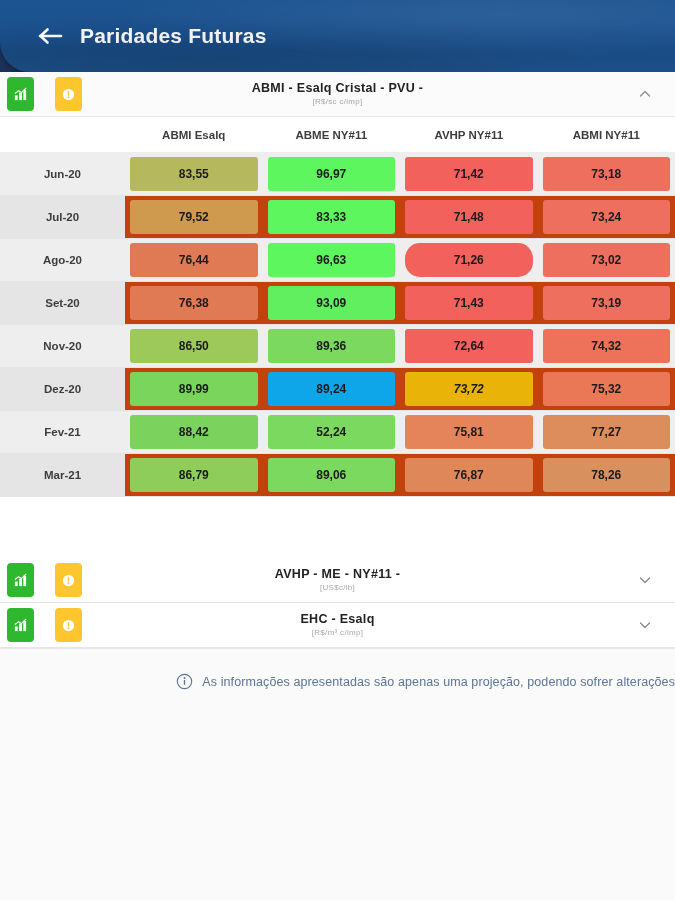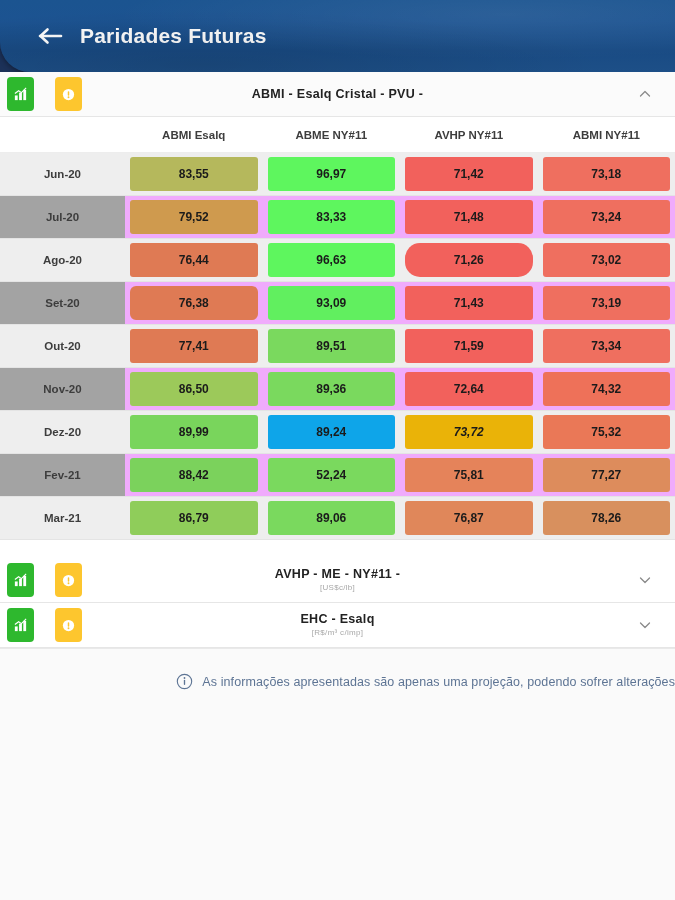--- a/index.html
+++ b/index.html
@@ -127,28 +127,28 @@
     text-align: center;
     background: #ffffff;
     border-bottom: 1px solid #ededed;
   }
   table.grid th.rowhdr { width: 125px; background:#ffffff; border-bottom:1px solid #ededed;}
   table.grid td.rowhdr {
     font-size: 11.5px;
     font-weight: bold;
     color: #3d3d3d;
     text-align: center;
-    background: #a3a3a3;
+    background: #e5e5e5;
     border-bottom: 1px solid #e4e4e4;
     width: 125px;
   }
   table.grid tr:nth-child(odd) td.rowhdr { background:#eeeeee; }
   table.grid td.cellpad {
     padding: 4px 5px;
-    background: #f0abfc;
+    background: #c2410c;
     border-bottom: 1px solid #e4e4e4;
   }
   table.grid tr:nth-child(odd) td.cellpad { background:#eeeeee; }
   .chip {
     height: 34px;
     border-radius: 3px;
     display: flex;
     align-items: center;
     justify-content: center;
     font-size: 12px;
@@ -210,20 +210,21 @@
         <div class="sq-btn sq-yellow">
           <svg width="15" height="15" viewBox="0 0 16 16">
             <circle cx="8" cy="8" r="6" fill="#ffffff"></circle>
             <rect x="7.2" y="4.6" width="1.6" height="4.6" rx=".8" fill="#fdc62e"></rect>
             <circle cx="8" cy="10.9" r="1" fill="#fdc62e"></circle>
           </svg>
         </div>
       </div>
       <div class="acc-titles">
         <div class="acc-title">ABMI - Esalq Cristal - PVU -</div>
+        <div class="acc-sub">[R$/sc c/imp]</div>
       </div>
       <div class="chev">
         <svg width="16" height="16" viewBox="0 0 16 16">
           <path d="M3.5 10 L8 5.5 L12.5 10" stroke="#8a8a8a" stroke-width="1.3" fill="none" stroke-linecap="round" stroke-linejoin="round"></path>
         </svg>
       </div>
     </div>
 
     <div class="table-wrap" style="height:441px;">
       <table class="grid">
@@ -278,45 +279,30 @@
               <td class="cellpad">
                 <div class="chip" style="background: rgb(242, 97, 92); border-radius: 15px;">71,26</div>
               </td>
               <td class="cellpad">
                 <div class="chip" style="background: rgb(239, 111, 95);">73,02</div>
               </td>
             </tr>
             <tr>
               <td class="rowhdr">Set-20</td>
               <td class="cellpad">
-                <div class="chip" style="background: rgb(223, 122, 84); border-radius: 6px;">76,38</div>
+                <div class="chip" style="background: rgb(223, 122, 84);">76,38</div>
               </td>
               <td class="cellpad">
                 <div class="chip" style="background: rgb(97, 239, 95);">93,09</div>
               </td>
               <td class="cellpad">
                 <div class="chip" style="background: rgb(242, 97, 92);">71,43</div>
               </td>
               <td class="cellpad">
                 <div class="chip" style="background: rgb(239, 111, 95);">73,19</div>
-              </td>
-            </tr>
-            <tr>
-              <td class="rowhdr">Out-20</td>
-              <td class="cellpad">
-                <div class="chip" style="background: rgb(223, 122, 84);">77,41</div>
-              </td>
-              <td class="cellpad">
-                <div class="chip" style="background: rgb(122, 217, 94);">89,51</div>
-              </td>
-              <td class="cellpad">
-                <div class="chip" style="background: rgb(242, 97, 92);">71,59</div>
-              </td>
-              <td class="cellpad">
-                <div class="chip" style="background: rgb(239, 111, 95);">73,34</div>
               </td>
             </tr>
             <tr>
               <td class="rowhdr">Nov-20</td>
               <td class="cellpad">
                 <div class="chip" style="background: rgb(156, 201, 90);">86,50</div>
               </td>
               <td class="cellpad">
                 <div class="chip" style="background: rgb(122, 217, 94);">89,36</div>
               </td>

